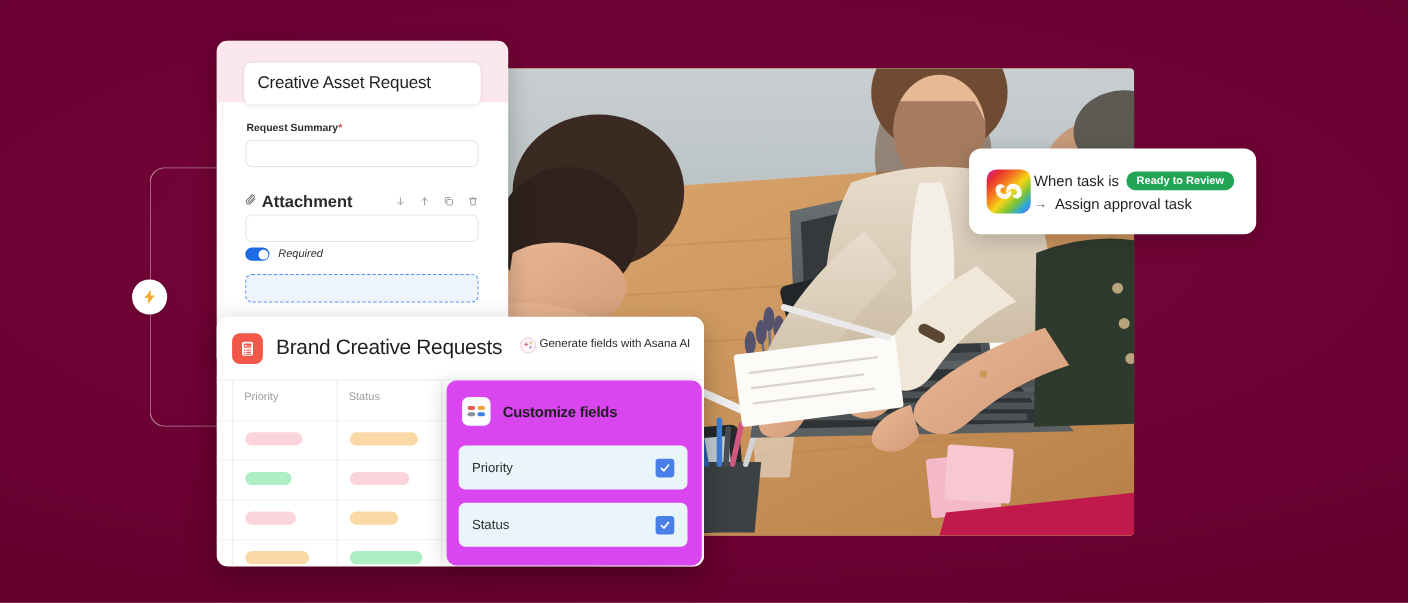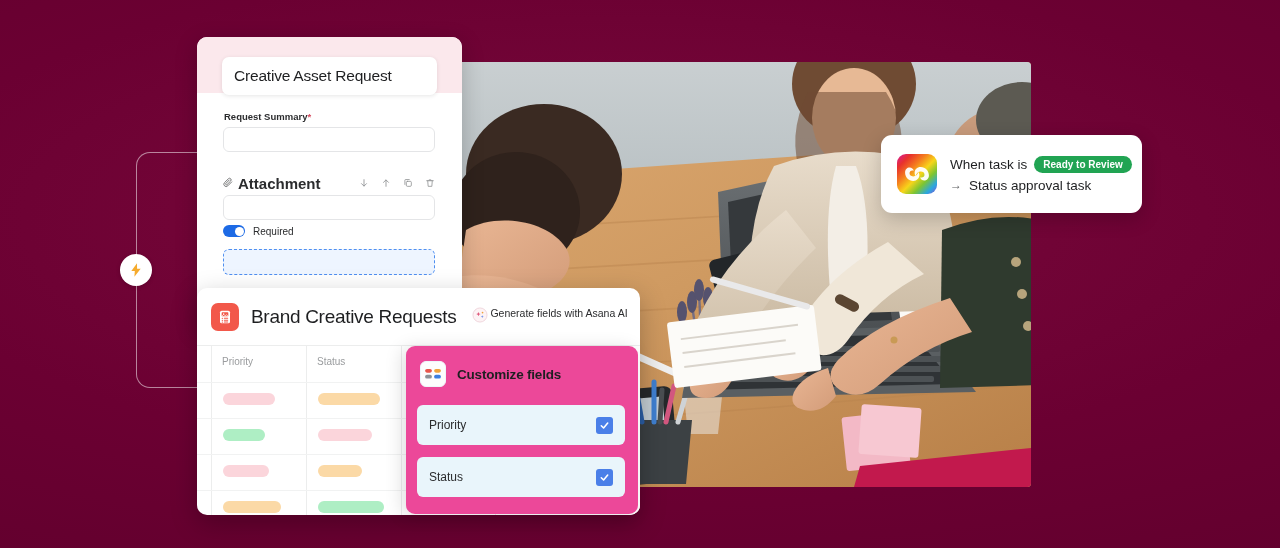--- a/index.html
+++ b/index.html
@@ -117,21 +117,21 @@
   .toggle {
     width: 22px; height: 12px; border-radius: 6px;
     background: #1d6ae5; position: relative;
   }
   .toggle::after {
     content: ""; position: absolute;
     right: 1.5px; top: 1.5px;
     width: 9px; height: 9px; border-radius: 50%;
     background: #fff;
   }
-  .req-text { font-size: 10px; color: #2b2c2e; }
+  .req-text { font-size: 10px; color: #2b2c2e; font-style: italic; }
   .dropzone {
     position: absolute; left: 26px; top: 212px;
     width: 212px; height: 26px;
     border: 1.5px dashed #4f8ff0;
     border-radius: 6px;
     background: #eef5ff;
   }
 
   
   .brand-card {
@@ -187,21 +187,21 @@
     position: absolute; right: 0; top: 0; bottom: 0; width: 120px;
     background: linear-gradient(to right, rgba(255,255,255,0), #ffffff 78%);
     pointer-events: none;
   }
 
   
   .cf-panel {
     position: absolute;
     left: 406px; top: 346px;
     width: 232px; height: 168px;
-    background: #ec4899;
+    background: #d946ef;
     border-radius: 9px;
     box-shadow: -4px 2px 18px rgba(0,0,0,0.13);
   }
   .cf-head {
     display: flex; align-items: center;
     padding: 15px 0 0 14px;
   }
   .cf-icon {
     width: 26px; height: 26px;
     border-radius: 6px;
@@ -248,21 +248,21 @@
     width: 40px; height: 40px;
     border-radius: 9px;
     flex: none;
     background:
       linear-gradient(135deg,
         #d61aa0 0%, #e8312c 18%, #f47a1f 36%,
         #f7d51a 54%, #7ec531 70%, #2aa7e0 86%, #8a4fd6 100%);
     display: flex; align-items: center; justify-content: center;
     overflow: hidden;
   }
-  .auto-text { margin-left: 13px; }
+  .auto-text { margin-left: 3px; }
   .auto-line1 {
     display: flex; align-items: center; gap: 7px;
   }
   .auto-line1 .txt { font-size: 13.5px; color: #1e1f21; }
   .badge {
     background: #21a453;
     color: #ffffff;
     font-size: 10px; font-weight: bold;
     border-radius: 9px;
     padding: 3px 9px;
@@ -601,17 +601,17 @@
         <path d="M8.6 18.4 c3.4 0 5.6-2.5 5.6-5.4 0-1.1-0.35-2.1-1-2.9 -0.5 2.4-2.3 4.1-4.7 4.1 -2.1 0-3.4-1.2-3.4-2.8 0-1.5 1.1-2.6 2.7-2.6 0.5 0 1 0.1 1.3 0.3 -0.5-1.9-2-3.1-3.9-3.1 -2.4 0-4.2 1.9-4.2 4.6 0 4.2 3.2 7.8 7.6 7.8 Z" fill="#ffffff" opacity="0.95"></path>
       </svg>
     </span>
     <span class="auto-text">
       <span class="auto-line1">
         <span class="txt">When task is</span>
         <span class="badge">Ready to Review</span>
       </span>
       <span class="auto-line2">
         <span class="arrow">→</span>
-        <span class="txt">Status approval task</span>
+        <span class="txt">Assign approval task</span>
       </span>
     </span>
   </div>
 </div>
 
 </body></html>

